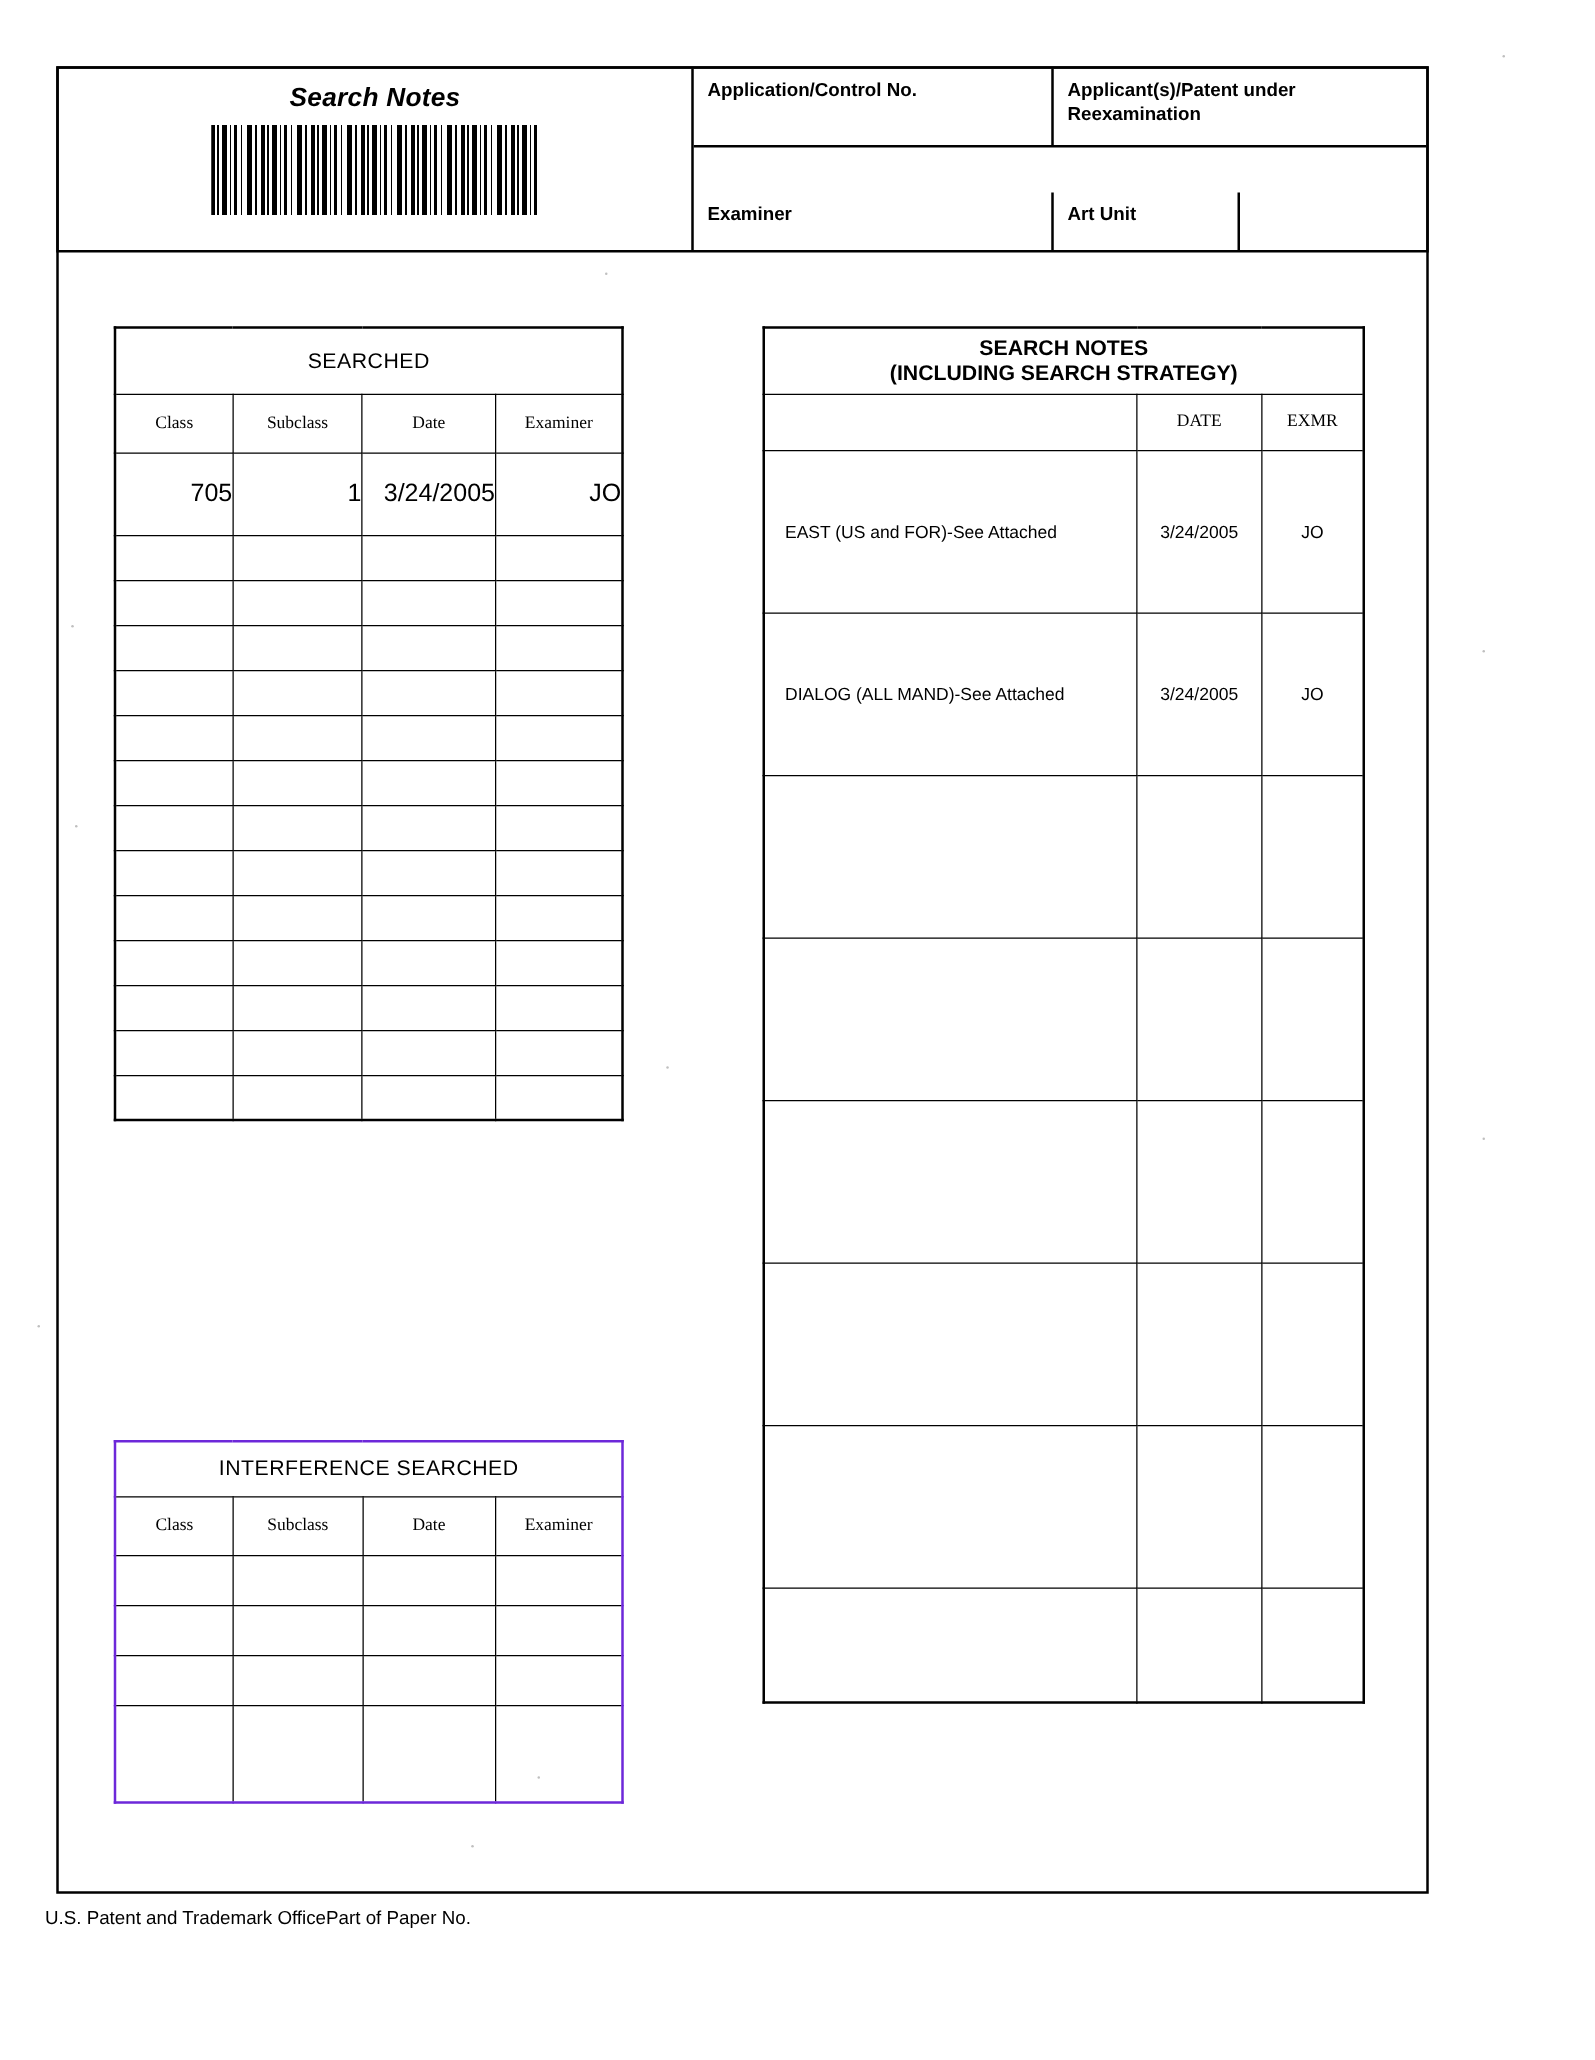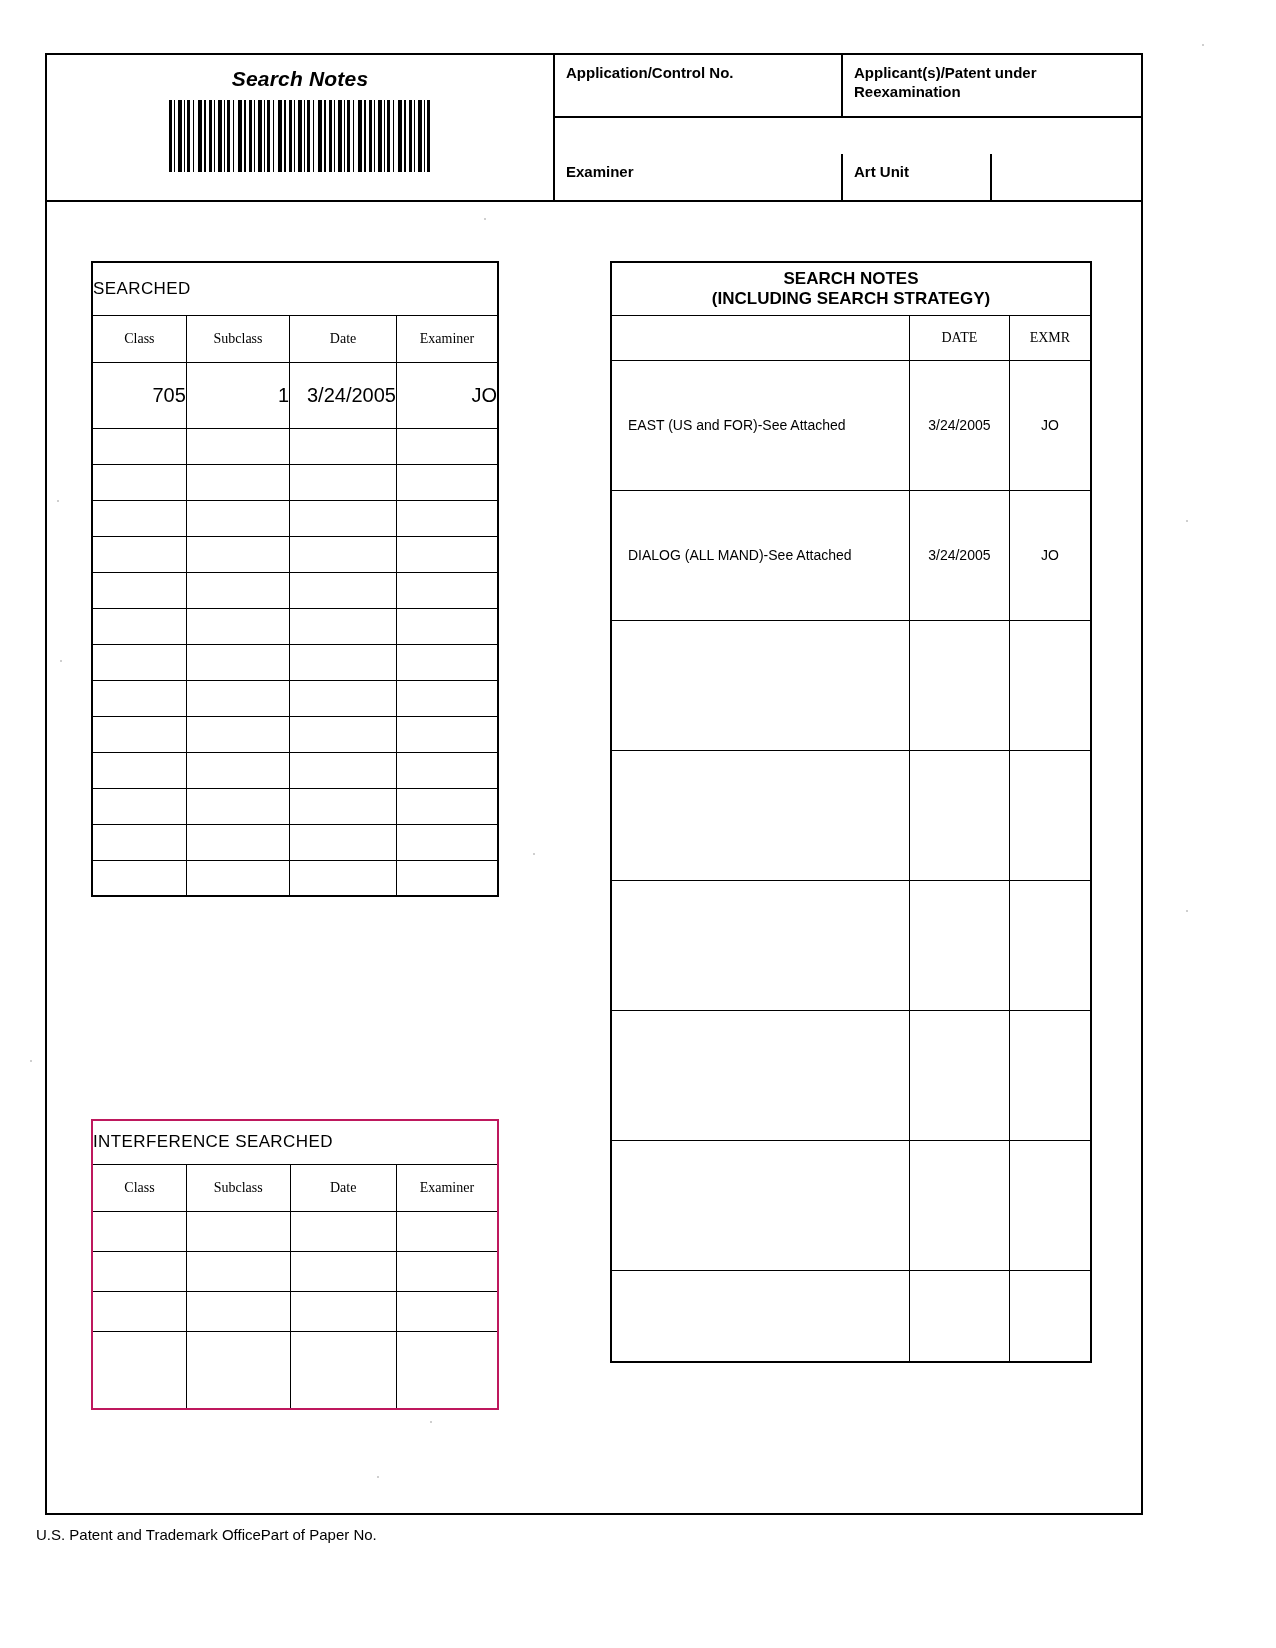--- a/index.html
+++ b/index.html
@@ -109,20 +109,21 @@
   }
   .form-table td, .form-table th {
     border: 1px solid #000;
     box-sizing: border-box;
     font-weight: normal;
     padding: 0;
   }
   .tbl-caption {
     font-size: 17px;
     font-weight: bold;
+    text-align: center;
     letter-spacing: 0.4px;
   }
   .col-head {
     font-size: 14px;
     text-align: center;
     height: 47px;
     font-family: Liberation Serif, serif;
   }
   .data-cell {
     font-size: 20px;
@@ -140,23 +141,23 @@
   }
   #searched-table .cap-row td { height: 53px; }
   #searched-table col.c-class { width: 95px; }
   #searched-table col.c-sub   { width: 104px; }
   #searched-table col.c-date  { width: 107px; }
   #searched-table col.c-exmr  { width: 102px; }
 
   
   #interference-table {
     left: 91px;
-    top: 1119px;
+    top: 1152px;
     width: 408px;
-    border: 2px solid #be185d;
+    border: 2px solid #6d28d9;
   }
   #interference-table .cap-row td { height: 44px; }
   #interference-table col.c-class { width: 95px; }
   #interference-table col.c-sub   { width: 104px; }
   #interference-table col.c-date  { width: 107px; }
   #interference-table col.c-exmr  { width: 102px; }
   #interference-table .empty-cell { height: 40px; }
   #interference-table .tall-cell  { height: 78px; }
 
   

